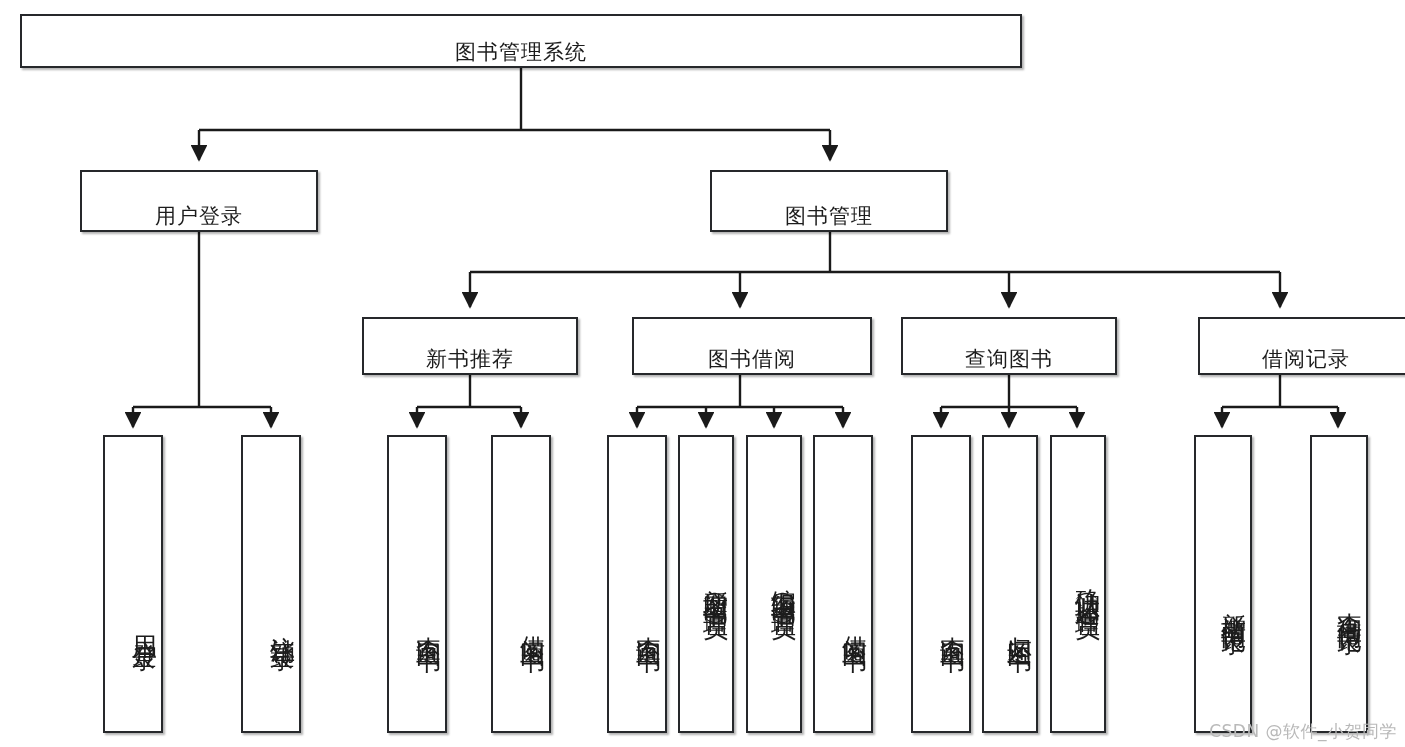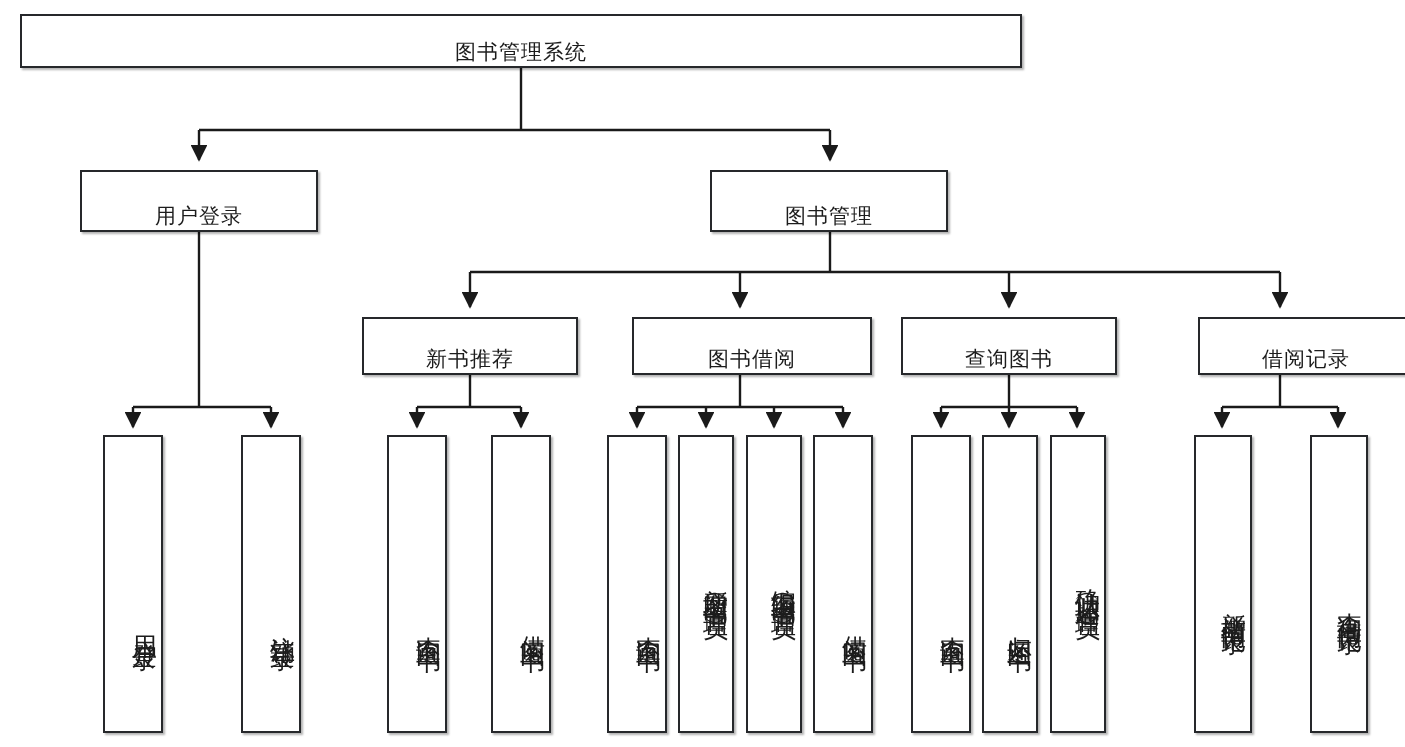--- a/index.html
+++ b/index.html
@@ -189,14 +189,15 @@
   </div>
 
   <div class="node vert" style="left:1194px; top:435px; width:58px; height:298px; padding-top:40px;">
     <span>新增借阅记录</span>
   </div>
 
   <div class="node vert" style="left:1310px; top:435px; width:58px; height:298px; padding-top:40px;">
     <span>查询借阅记录</span>
   </div>
 
+  <div class="watermark">CSDN @软件_小贺同学</div>
 
 </div>
 
 </body></html>

